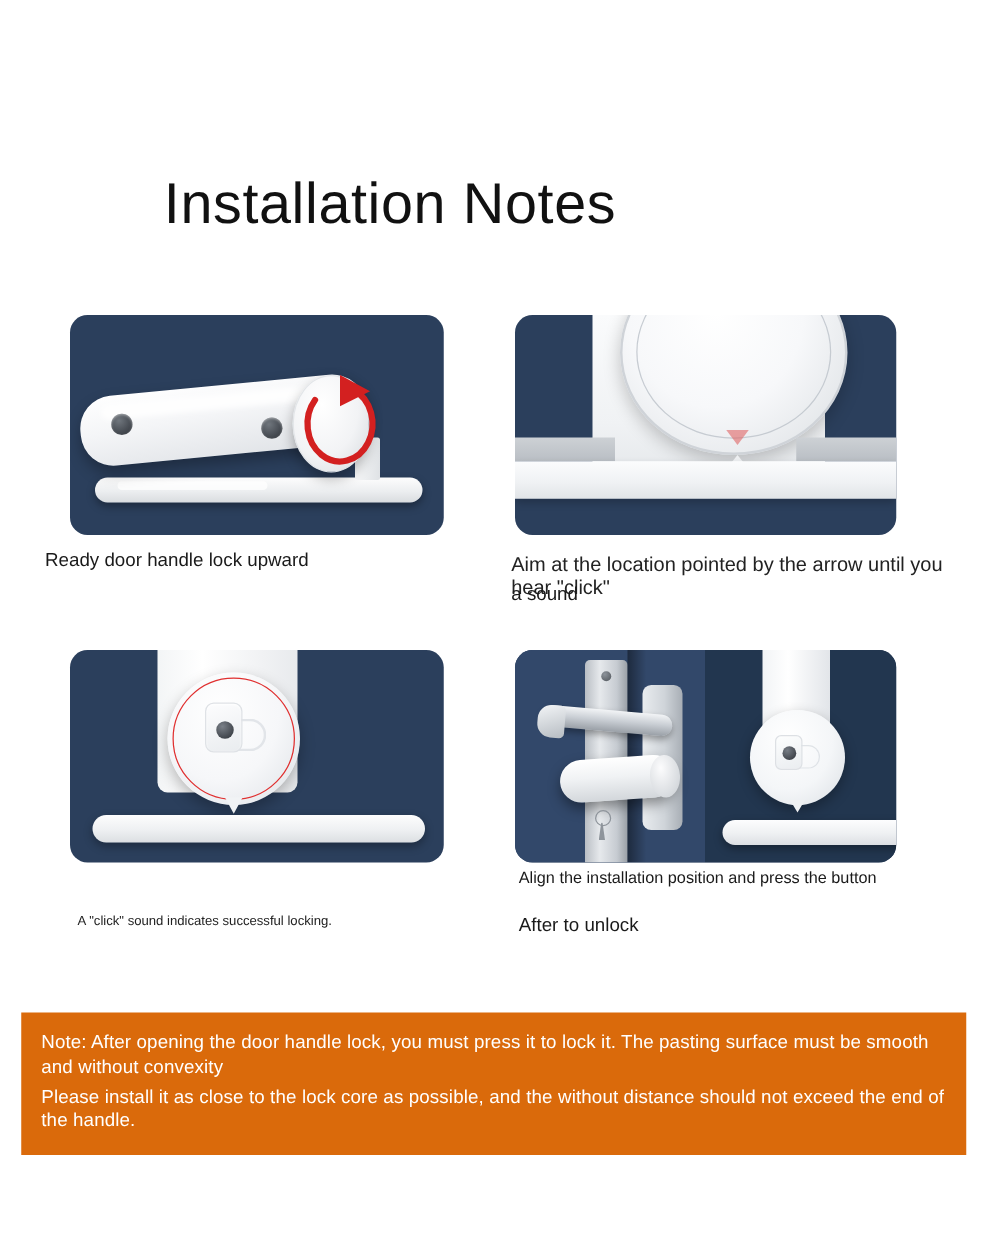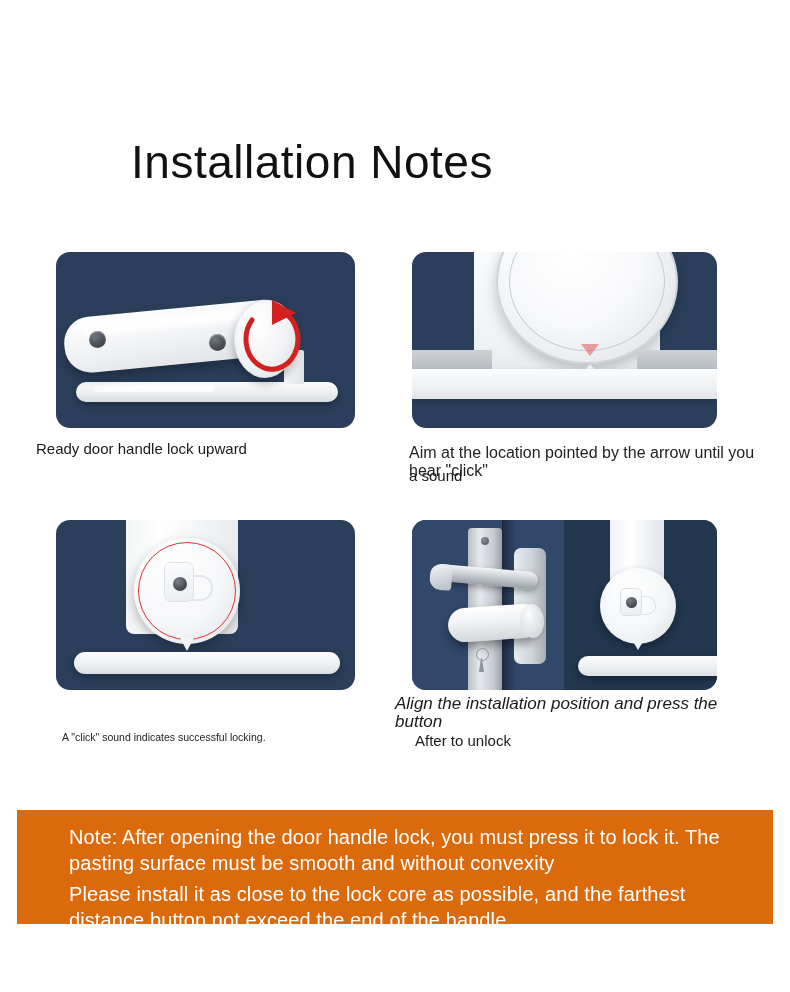--- a/index.html
+++ b/index.html
@@ -352,39 +352,38 @@
   .caption { position: absolute; color: #1a1a1a; }
 
   .cap-1 { left: 36px;  top: 440px; font-size: 15px; }
 
   .cap-2a { left: 409px; top: 444px; font-size: 16px; color: #222; }
   .cap-2b { left: 409px; top: 467px; font-size: 15px; }
 
   .cap-3a { left: 57px;  top: 706px; font-size: 15px; }
   .cap-3b { left: 62px;  top: 731px; font-size: 10.5px; color: #222; }
 
-  .cap-4a { left: 395px; top: 695px; font-size: 17px; width: 330px; line-height: 1.08; font-style: italic; }
+  .cap-4a { left: 415px; top: 695px; font-size: 13px; width: 330px; line-height: 1.08; }
   .cap-4b { left: 415px; top: 732px; font-size: 15px; }
 
   
   .note-banner {
     position: absolute;
     left: 17px;
     top: 810px;
     width: 756px;
     height: 114px;
     background: #da6a0b;
     padding: 14px 16px 0 16px;
   }
   .note-line {
     color: #ffffff;
-    font-size: 20px;
+    font-size: 15px;
     line-height: 1.32;
     letter-spacing: .1px;
-    margin-left: 36px;
   }
   .note-p2 { margin-top: 4px; }
 </style>
 </head>
 <body>
 
 <div class="page">
 
   <div class="page-title">Installation Notes</div>
 
@@ -451,16 +450,16 @@
       <div class="p4-dot2"></div>
       <div class="p4-tip2"></div>
       <div class="p4-base2"></div>
     </div>
   </div>
   <div class="caption cap-4a">Align the installation position and press the button</div>
   <div class="caption cap-4b">After to unlock</div>
 
   <div class="note-banner">
     <div class="note-line">Note: After opening the door handle lock, you must press it to lock it. The pasting surface must be smooth and without convexity</div>
-    <div class="note-line note-p2">Please install it as close to the lock core as possible, and the farthest distance button not exceed the end of the handle.</div>
+    <div class="note-line note-p2">Please install it as close to the lock core as possible, and the without distance should not exceed the end of the handle.</div>
   </div>
 
 </div>
 
 </body></html>

